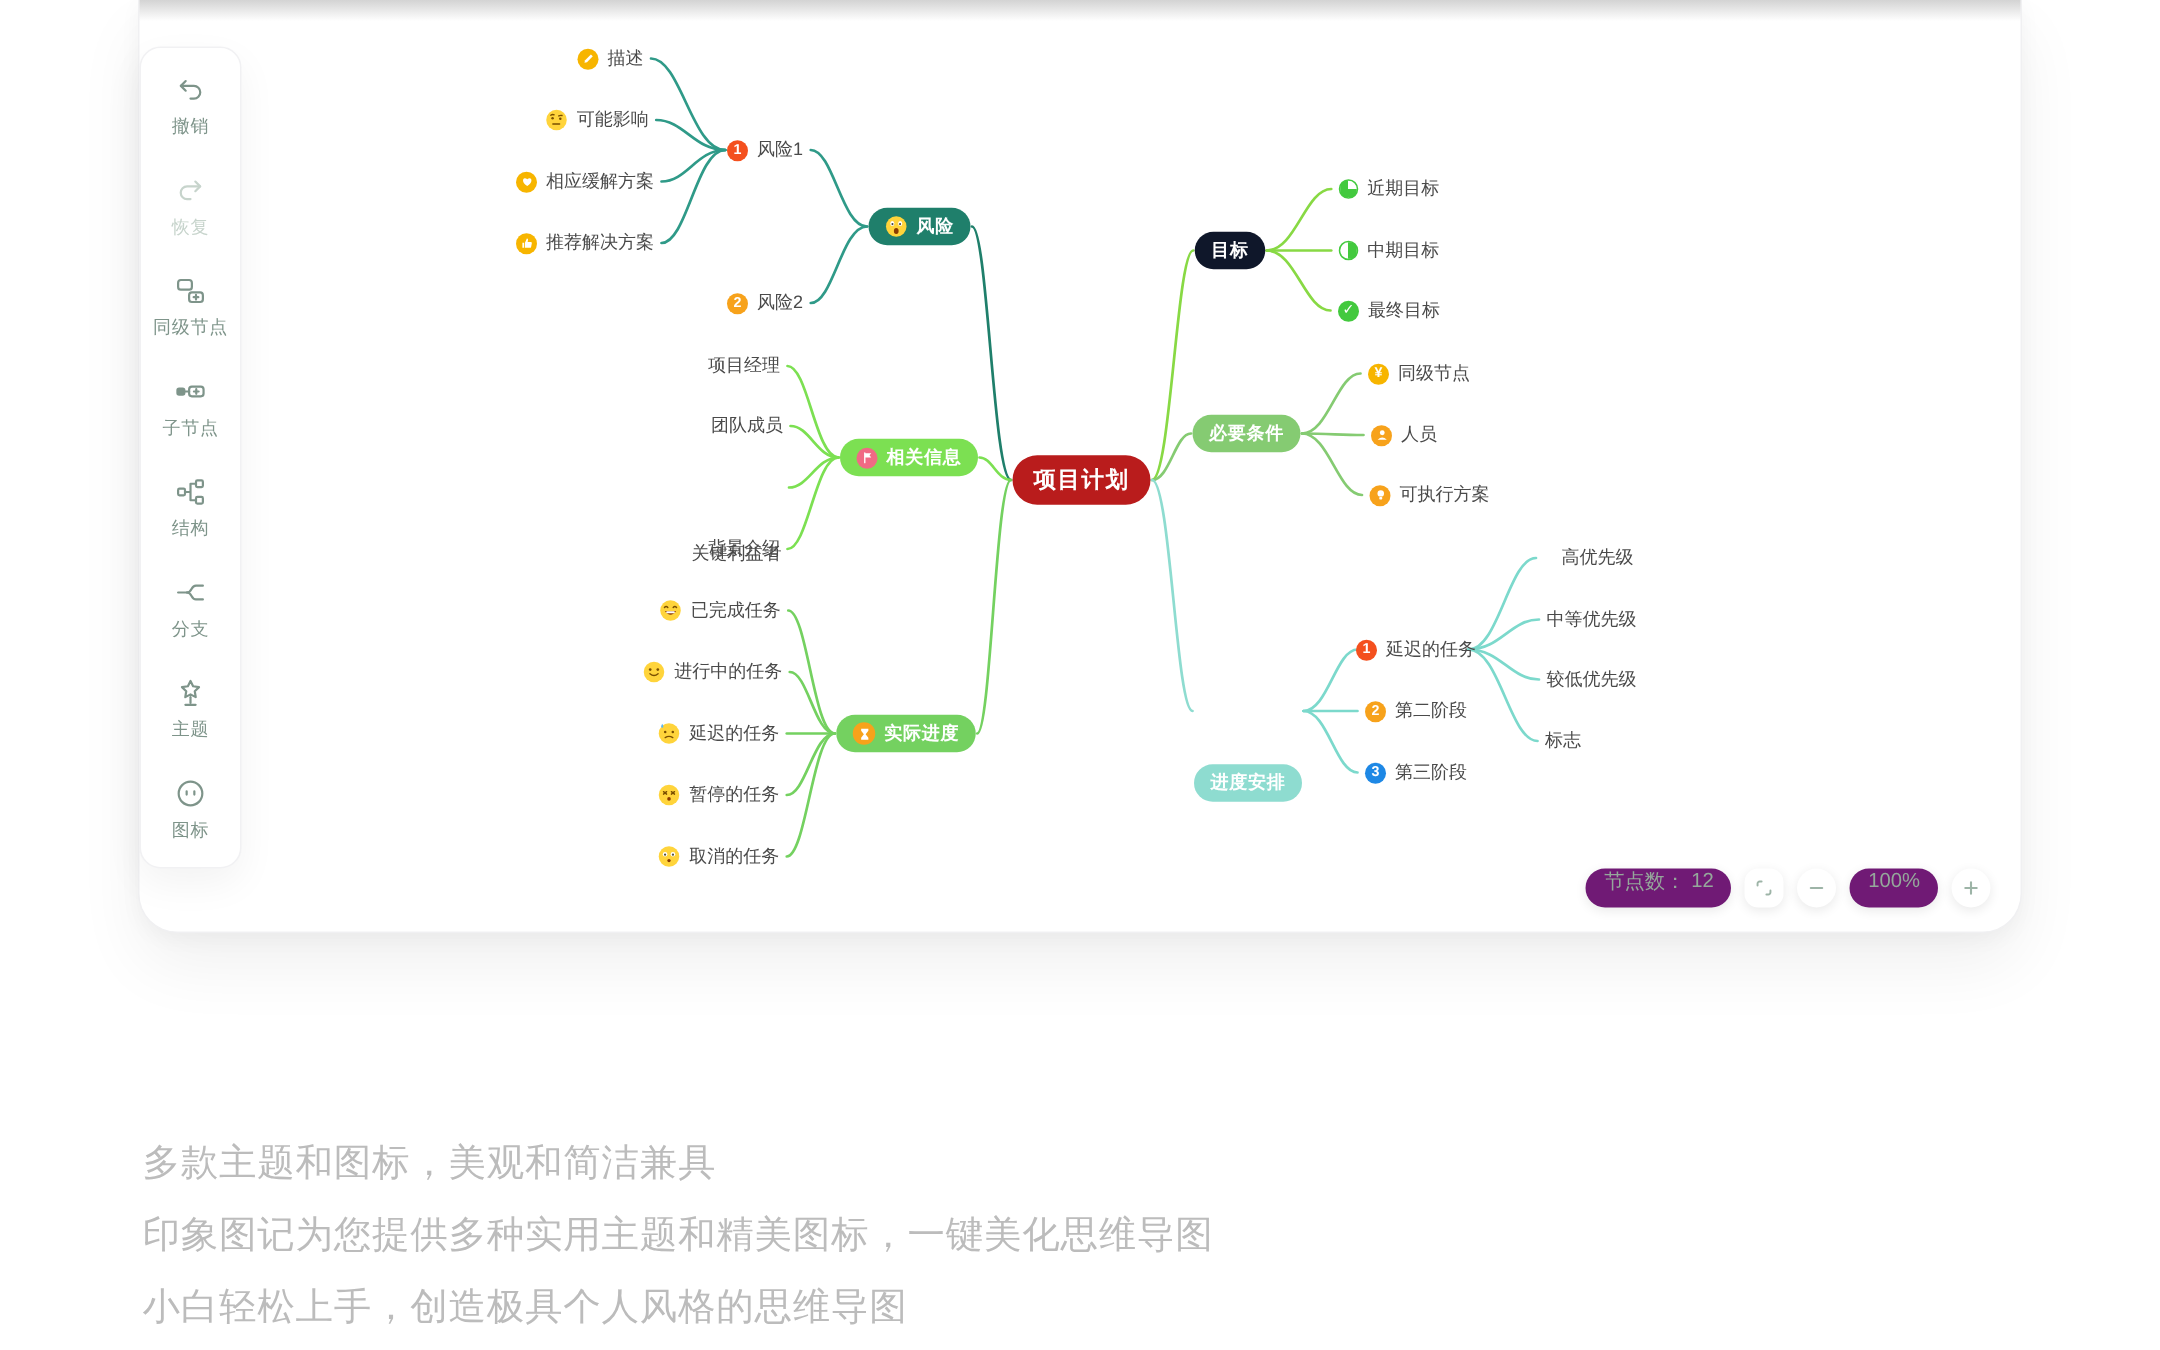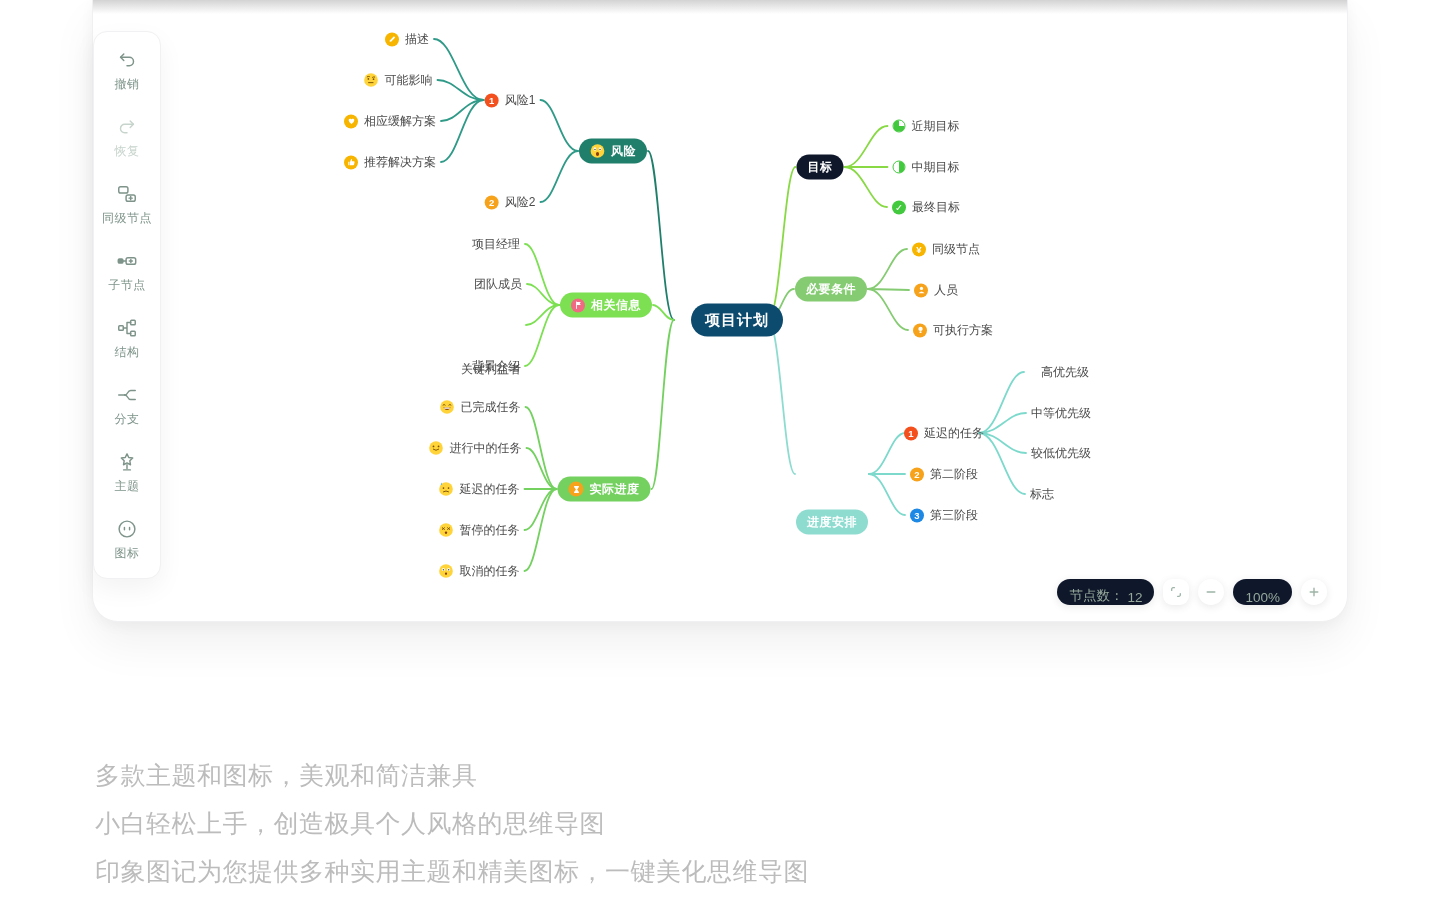--- a/index.html
+++ b/index.html
@@ -44,22 +44,22 @@
   .mm-icon svg { display:block; }
   .badge { display:inline-flex; align-items:center; justify-content:center;
     width:14px; height:14px; border-radius:50%; color:#fff;
     font-size:9.5px; font-weight:bold; flex:none; }
   .pie { display:inline-block; width:13px; height:13px; border-radius:50%;
     border:1.2px solid #43c93e; flex:none; }
 
   
   .statusbar { position:absolute; right:20px; bottom:16px; display:flex;
     align-items:center; gap:9px; z-index:8; color:#95a89b; font-size:13.5px; }
-  .sb-pill { background:#0f172a; height:26px; padding:0 12px; border-radius:13px;
-    box-shadow:0 2px 8px rgba(0,0,0,.09); display:flex; align-items:flex-end; gap:4px; }
+  .sb-pill { background:#701a75; height:26px; padding:0 12px; border-radius:13px;
+    box-shadow:0 2px 8px rgba(0,0,0,.09); display:flex; align-items:flex-start; gap:4px; }
   .sb-btn { background:#fff; width:26px; height:26px; border-radius:50%;
     box-shadow:0 2px 8px rgba(0,0,0,.09); display:flex; align-items:center;
     justify-content:center; cursor:pointer; }
   .sb-btn.sb-square { border-radius:9px; }
 
   
   .footer { position:absolute; left:95px; top:751px; color:#bcbcbc;
     font-size:25px; line-height:48px; letter-spacing:.5px; }
 </style>
 </head>
@@ -180,21 +180,21 @@
         <path d="M 675 320 C 687.15 320, 691.2 474, 702 474" stroke="#8edcd0"></path>
         <path d="M 776 474 C 792.2 474, 797.6 433, 812 433" stroke="#7cd9cc"></path>
         <path d="M 776 474 C 792.2 474, 797.6 474, 812 474" stroke="#7cd9cc"></path>
         <path d="M 776 474 C 792.2 474, 797.6 515, 812 515" stroke="#7cd9cc"></path>
         <path d="M 886 433 C 906.25 433, 913 372, 931 372" stroke="#7cd9cc"></path>
         <path d="M 886 433 C 907.15 433, 914.2 413, 933 413" stroke="#7cd9cc"></path>
         <path d="M 886 433 C 907.15 433, 914.2 453, 933 453" stroke="#7cd9cc"></path>
         <path d="M 886 433 C 906.7 433, 913.6 494, 932 494" stroke="#7cd9cc"></path>
       </svg>
     <div id="nodes">
-        <div class="mm-node root" style="left: 644px; top: 320px; background: #0c4a6e;">
+        <div class="mm-node root" style="left: 628px; top: 320px; background: #b91c1c;">
           <span>项目计划</span>
         </div>
         <div class="mm-node pill" style="left: 520px; top: 151px; background: rgb(31, 127, 107);">
           <span class="mm-icon">
             <svg viewBox="0 0 16 16" width="15" height="15">
               <circle cx="8" cy="8" r="7.3" fill="#ffd43b"></circle>
               <ellipse cx="5.2" cy="5.9" rx="1.4" ry="1.8" fill="#fff"></ellipse>
               <circle cx="5.3" cy="6.3" r="0.75" fill="#444"></circle>
               <ellipse cx="10.8" cy="5.9" rx="1.4" ry="1.8" fill="#fff"></ellipse>
               <circle cx="10.7" cy="6.3" r="0.75" fill="#444"></circle>
@@ -466,15 +466,15 @@
         <svg width="12" height="12" viewBox="0 0 12 12">
             <path d="M2.2 6 H9.8 M6 2.2 V9.8" stroke="#9db4a7" stroke-width="1.4" stroke-linecap="round"></path>
           </svg>
       </span>
     </div>
   </div>
 </div>
 
 <div class="footer" id="footer">
     <div>多款主题和图标，美观和简洁兼具</div>
+    <div>印象图记为您提供多种实用主题和精美图标，一键美化思维导图</div>
     <div>小白轻松上手，创造极具个人风格的思维导图</div>
-    <div>印象图记为您提供多种实用主题和精美图标，一键美化思维导图</div>
   </div>
 
 </body></html>

